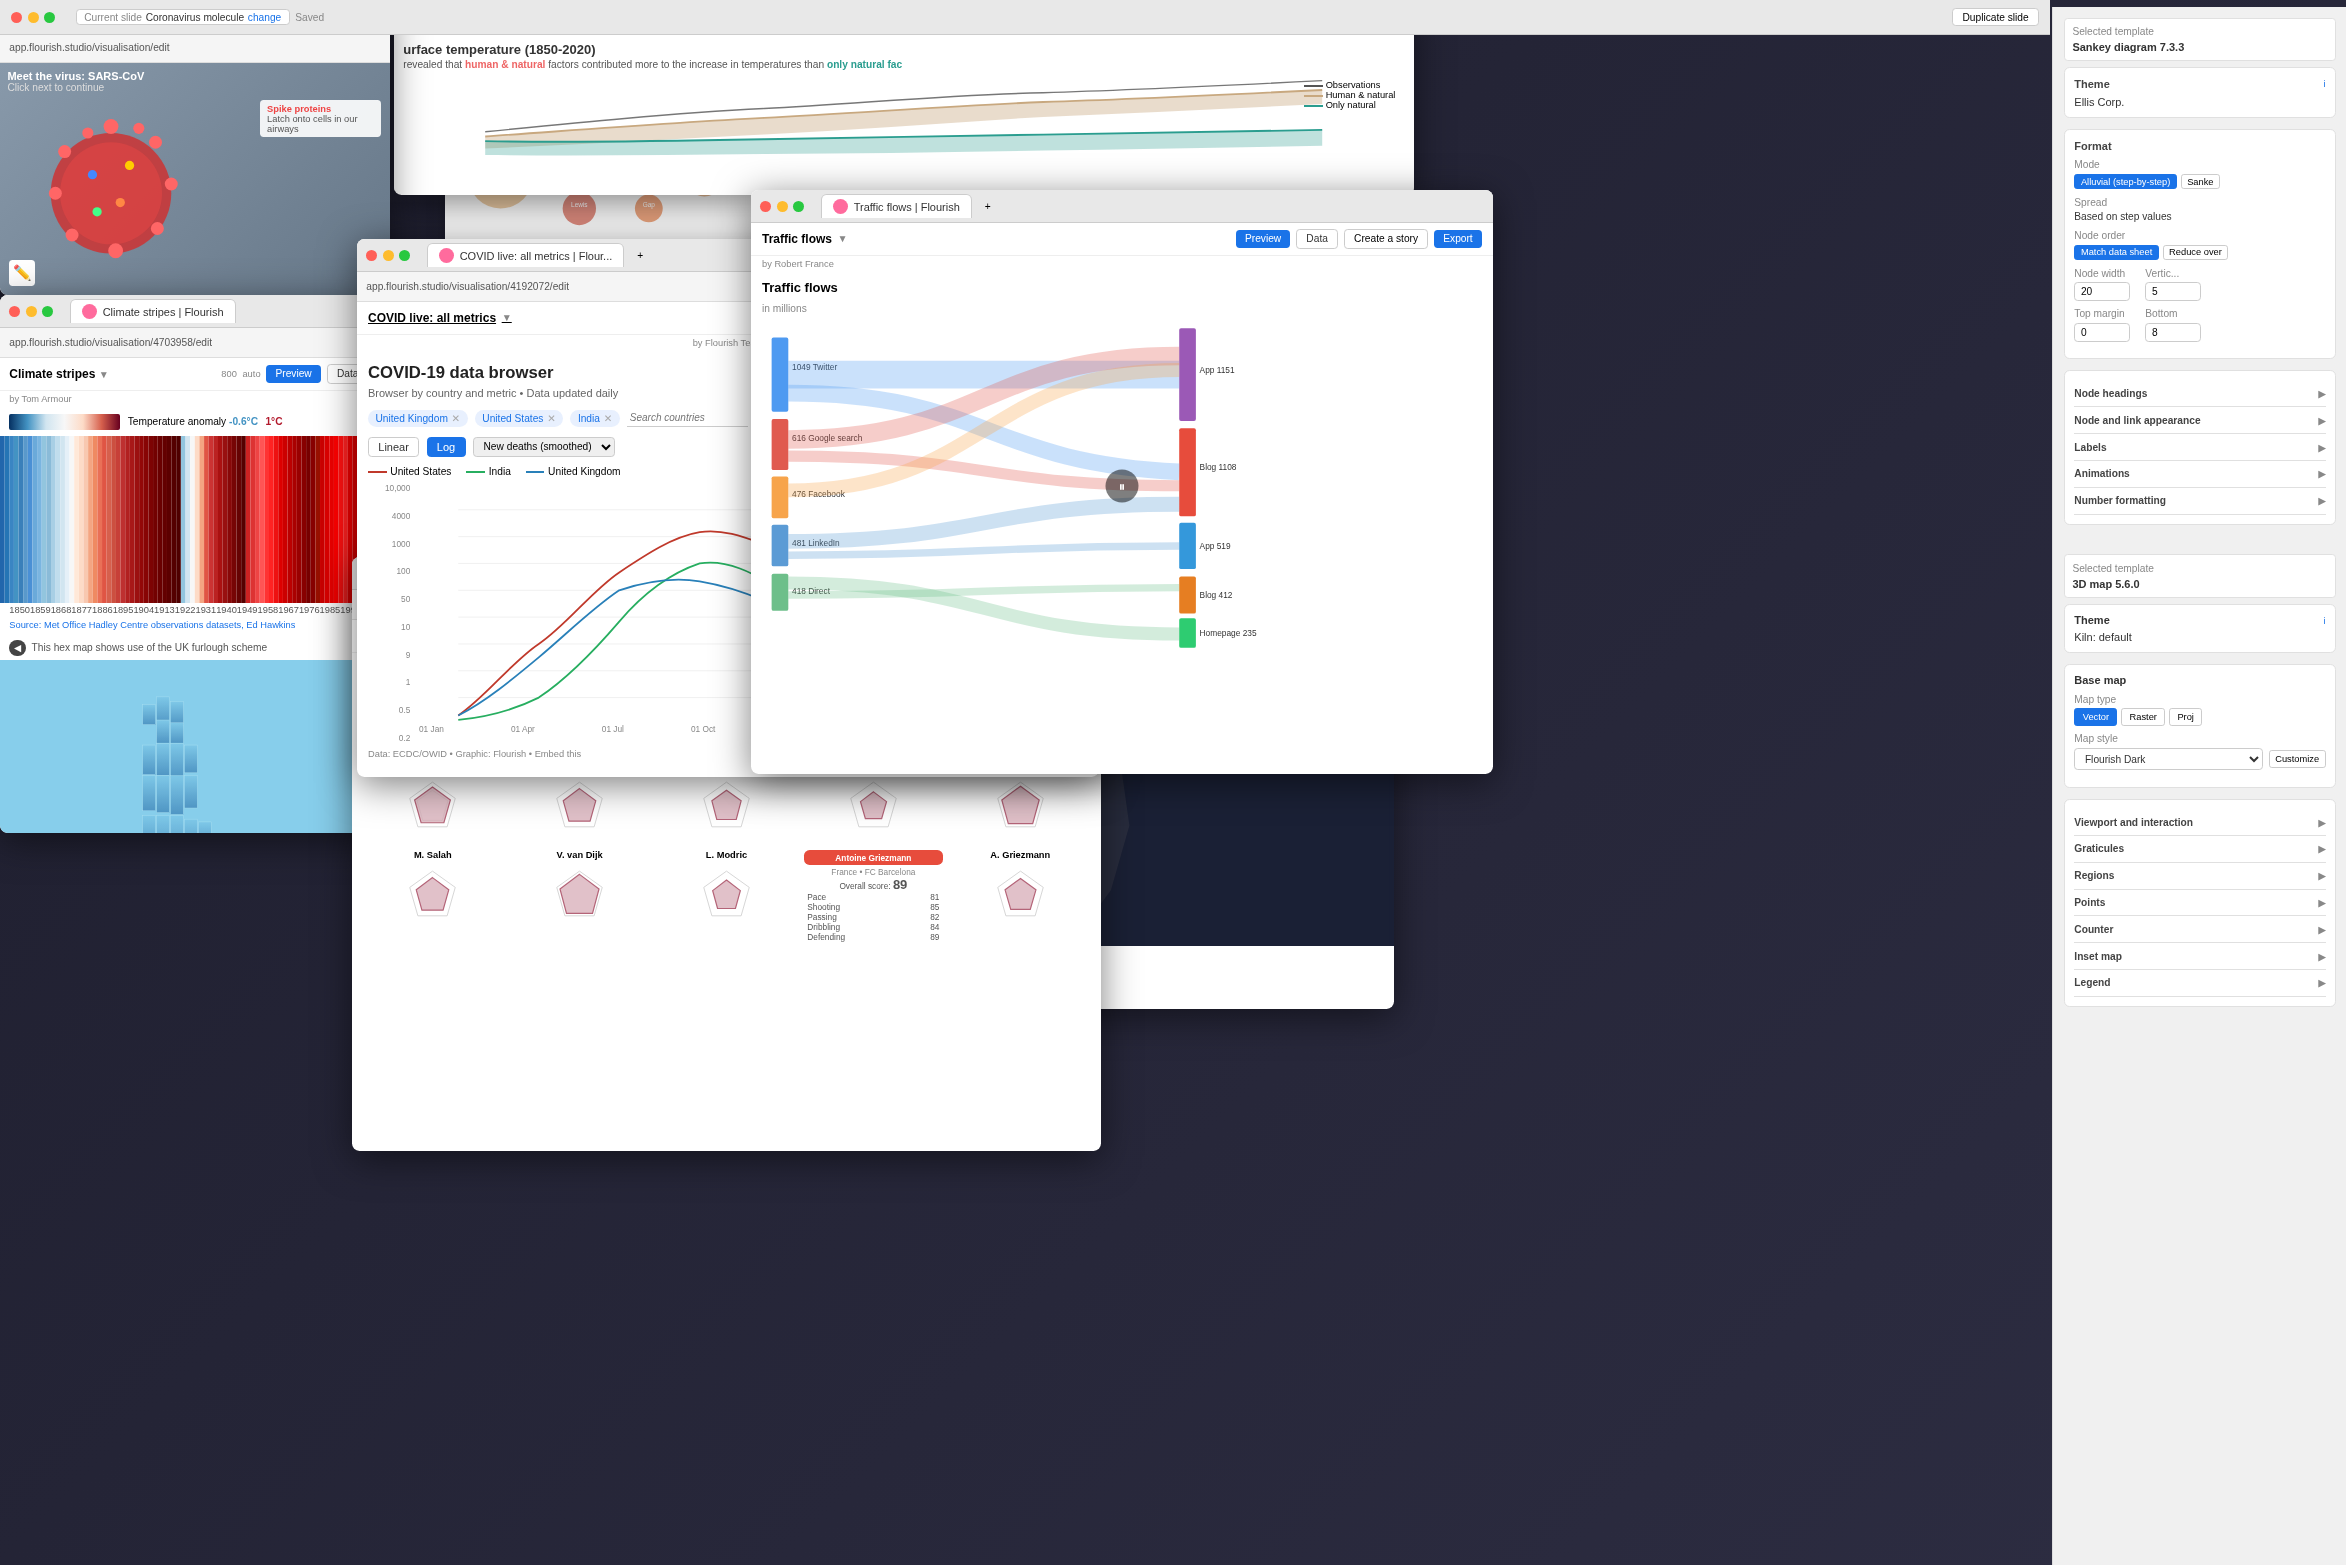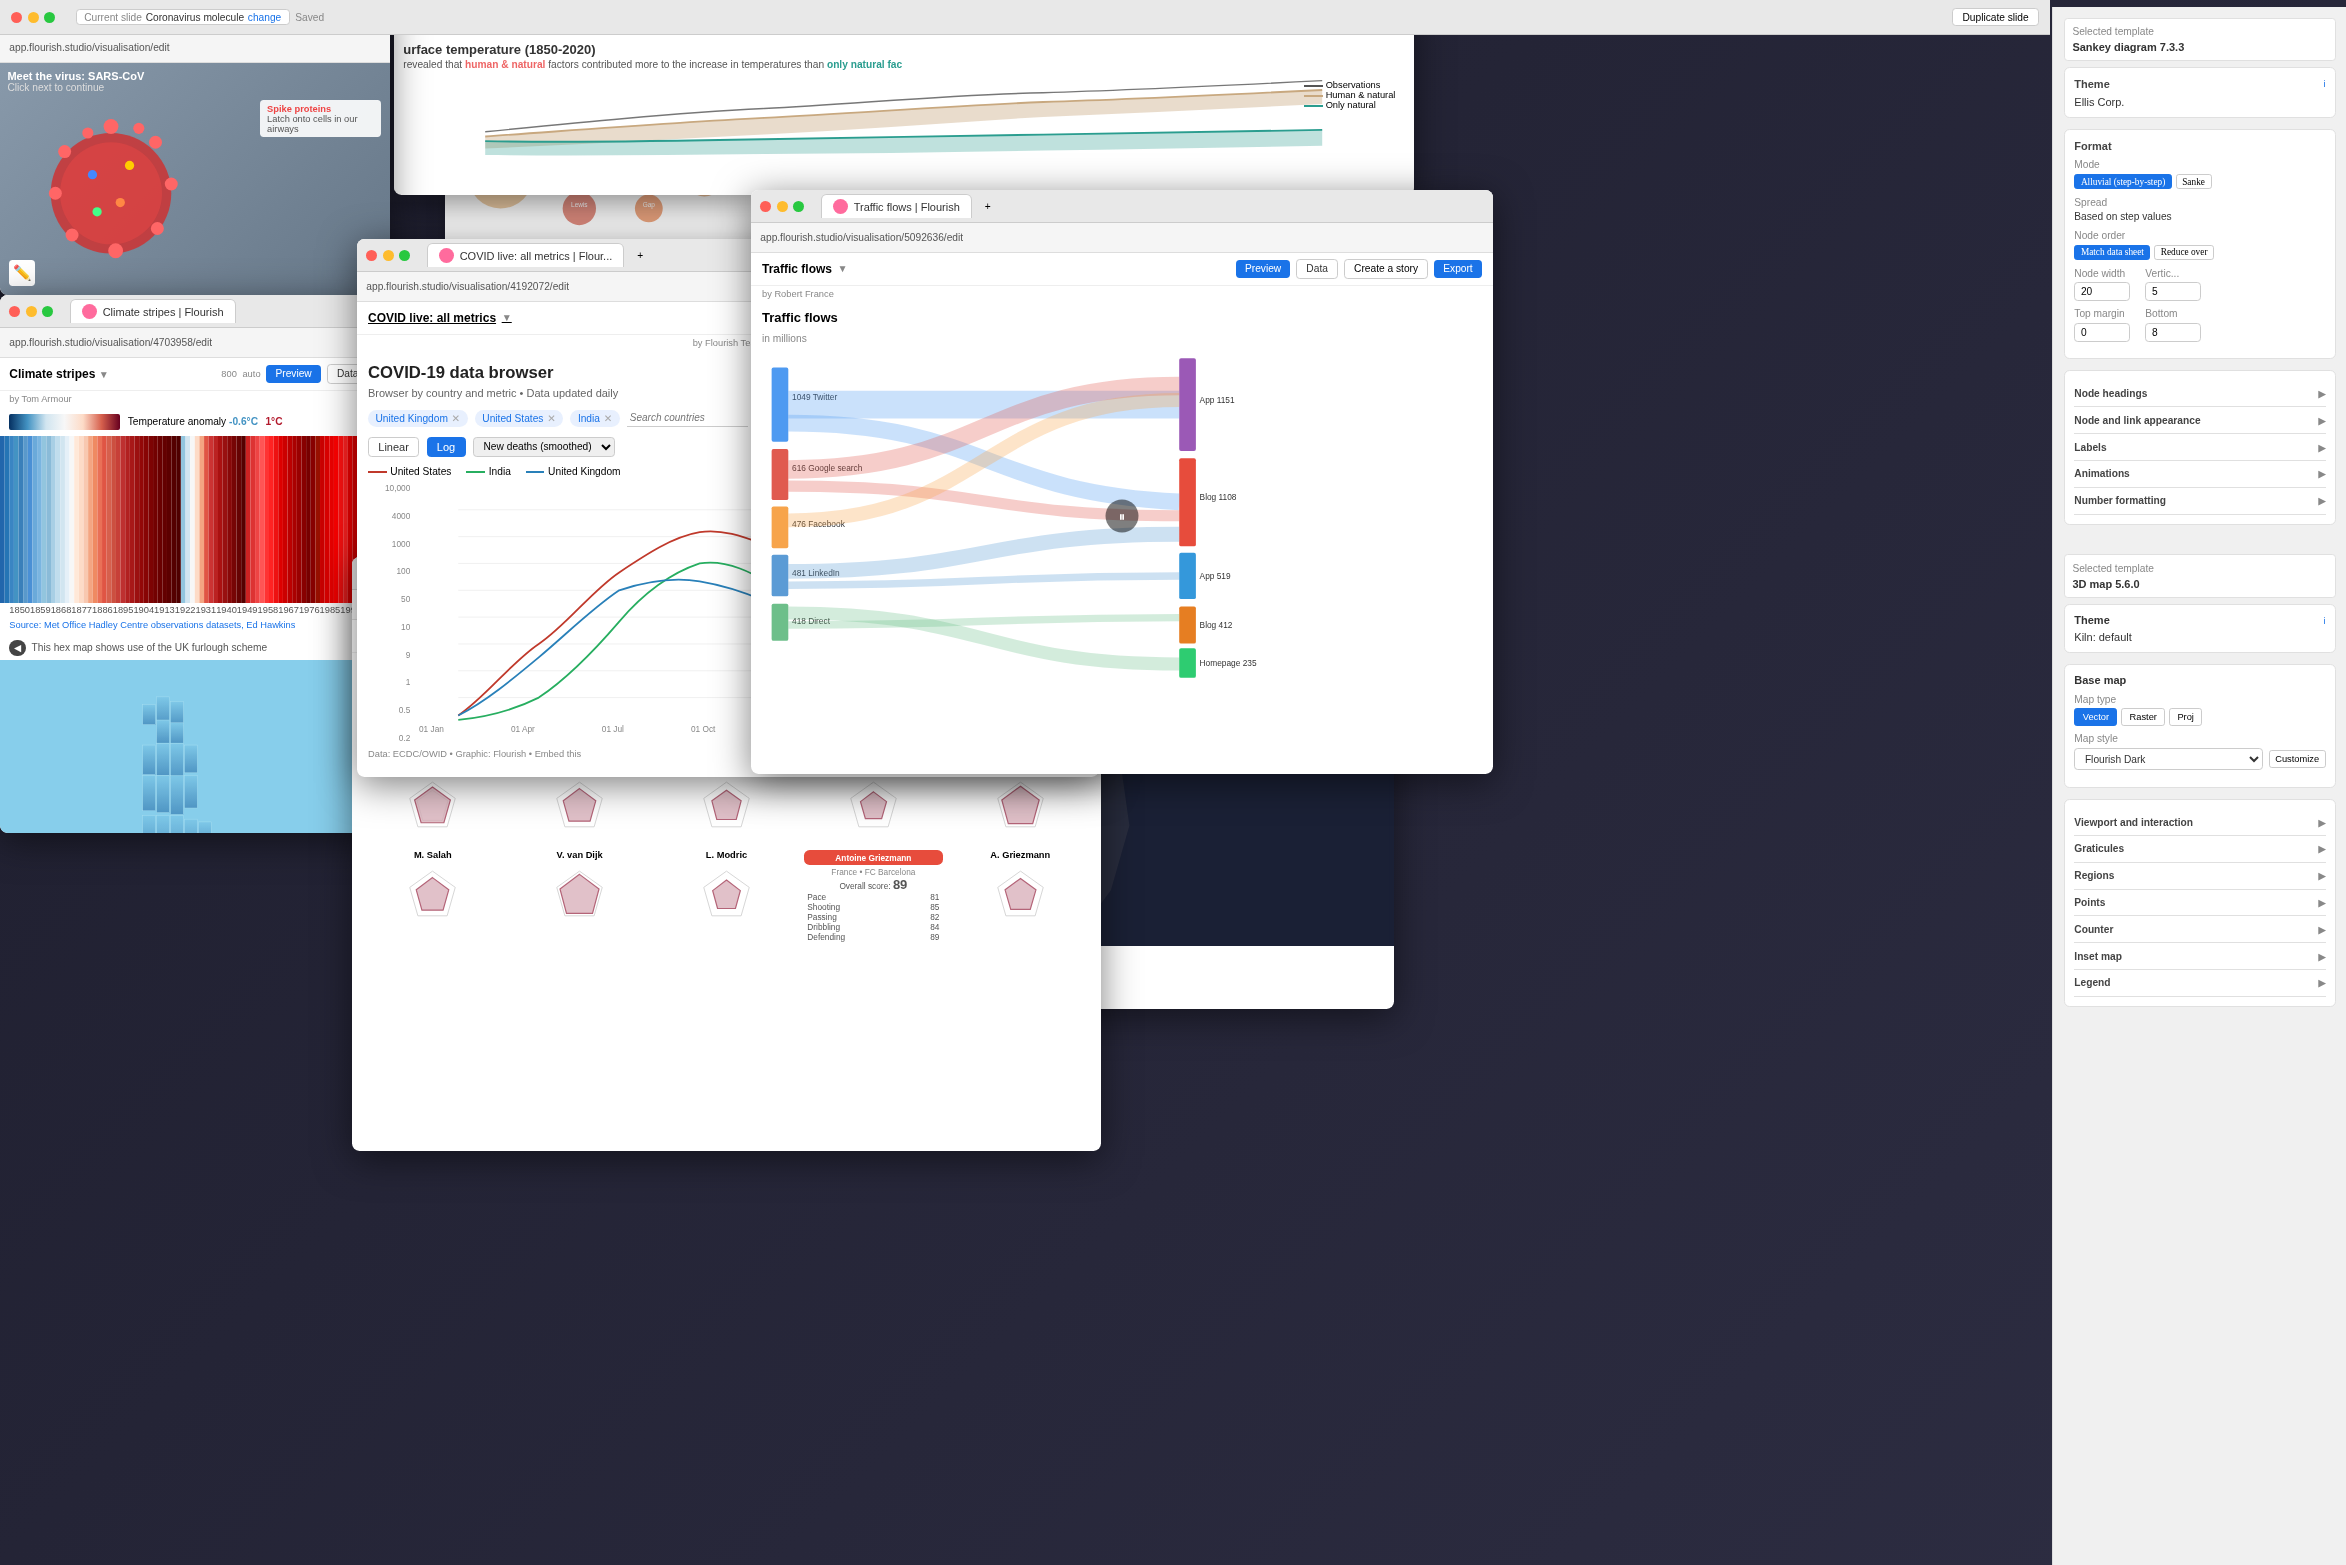--- a/index.html
+++ b/index.html
@@ -138,21 +138,20 @@
       z-index: 3;
     }
 
     .panel-tab-btn {
       padding: 1.9px 5.6px;
       border-radius: 2.8px;
       border: 0.9px solid #ccc;
       font-size: 9.3px;
       cursor: pointer;
       background: #fff;
-      font-family: Liberation Serif, serif;
     }
 
     .panel-tab-btn.active {
       background: #1a73e8;
       color: #fff;
       border-color: #1a73e8;
     }
 
     
     .corona-window {
@@ -803,23 +802,20 @@
   <div class="browser-titlebar">
     <span class="traffic-dot dot-red"></span>
     <span class="traffic-dot dot-yellow"></span>
     <span class="traffic-dot dot-green"></span>
     <div class="browser-tab">
       <span class="flourish-logo-circle"></span>
       <span>Traffic flows | Flourish</span>
     </div>
     <span style="margin-left:7.4px;font-size:10.2px;">+</span>
   </div>
-  <div class="browser-urlbar">
-    <span>app.flourish.studio/visualisation/5092636/edit</span>
-  </div>
 
   <div style="padding:5.6px 11px;border-bottom:0.9px solid #eee;display:flex;align-items:center;justify-content:space-between;">
     <div style="display:flex;align-items:center;gap:5.6px;">
       <span style="font-size:12px;font-weight:600;">Traffic flows</span>
       <span style="font-size:10.2px;color:#888;">▼</span>
     </div>
     <div style="display:flex;gap:5.6px;align-items:center;">
       <button class="preview-btn">Preview</button>
       <button class="data-btn">Data</button>
       <button style="background:#fff;border:0.9px solid #ccc;border-radius:3.7px;padding:3.7px 9.3px;font-size:10.2px;cursor:pointer;">Create a story</button>

